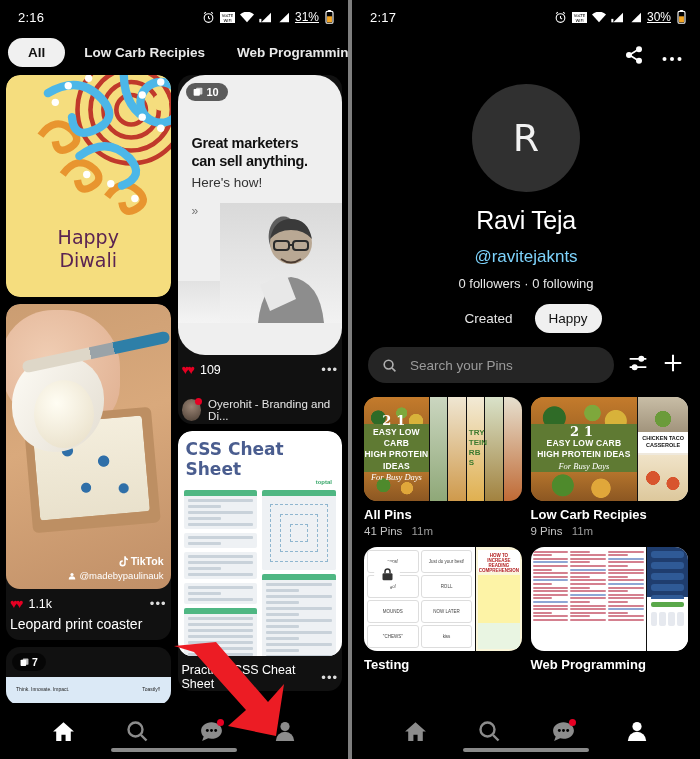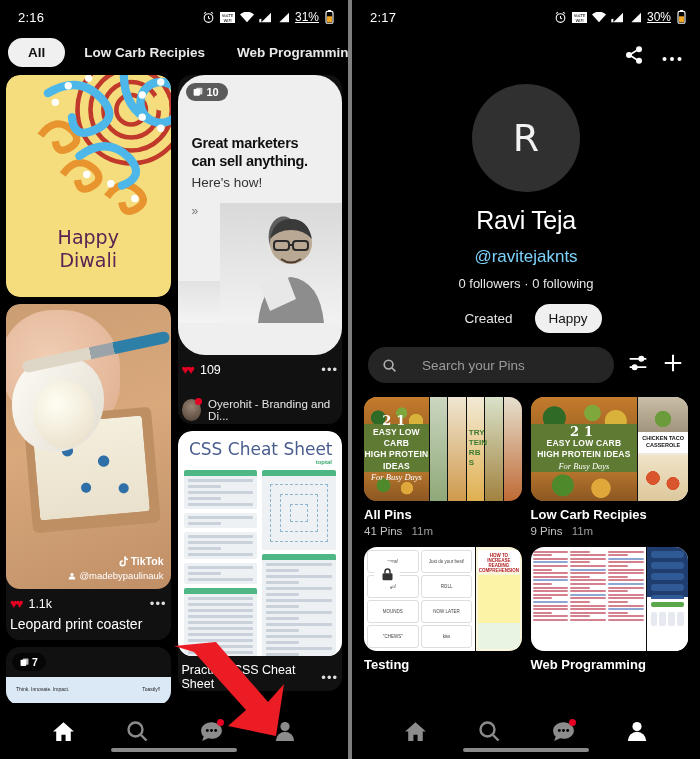--- a/index.html
+++ b/index.html
@@ -99,22 +99,22 @@
     font-weight:700; display:flex; align-items:center; gap:3px; }
   .tkhandle { position:absolute; right:7px; bottom:8px; color:#fff; font-size:9.5px;
     display:flex; align-items:center; gap:3px; }
 
   .badge-vid { position:absolute; left:6px; top:6px; background:rgba(0,0,0,.6);
     color:#fff; border-radius:12px; padding:3px 8px; font-size:10.5px;
     display:flex; align-items:center; gap:3px; font-weight:600; }
 
   
   .css-sheet { height:225px; background:#fff; position:relative; padding:8px 6px; }
-  .css-sheet .hd { color:#4a5d8f; font-size:17px; font-weight:400; padding-left:2px;
-    font-family:"DejaVu Sans", sans-serif;text-align:center; }
+  .css-sheet .hd { color:#4a5d8f; font-size:17px; font-weight:700; padding-left:2px;
+    font-family:"DejaVu Sans", sans-serif; }
   .css-sheet .toptal { text-align:right; font-size:6px; color:#3aa86b; font-weight:700;
     padding-right:4px; }
   .sheet-grid { display:flex; gap:5px; margin-top:5px; }
   .sheet-col { flex:1; display:flex; flex-direction:column; gap:4px; }
   .sb { background:#eef1f4; border-radius:2px; }
   .sb .cap { background:#4fb783; height:6px; border-radius:2px 2px 0 0; }
   .sb .ln { height:3px; margin:3px 4px; background:#c9d2da; border-radius:1px; }
   .sb .ln.s { width:45%; }
   .box-model { height:74px; background:#eef1f4; border-radius:2px; position:relative; }
   .box-model .bx { position:absolute; border:1px dashed #8fb6cf; }
@@ -142,21 +142,21 @@
     letter-spacing:-.3px; }
   .phandle { color:#7dd3fc; font-size:17px; margin-top:12px; }
   .pstats { color:#e6e6e6; font-size:13px; margin-top:9px; }
   .seg { display:flex; justify-content:center; align-items:center; gap:8px;
     margin-top:13px; }
   .seg .sgi { font-size:13.5px; color:#e6e6e6; padding:7px 14px; border-radius:18px; }
   .seg .sgi.active { background:#f0f0f0; color:#111; font-weight:400; }
 
   .searchrow { display:flex; align-items:center; gap:14px; padding:14px 16px 0 16px; }
   .searchbox { flex:1; height:36px; background:#252525; border-radius:18px;
-    display:flex; align-items:center; gap:25px; padding:0 14px; }
+    display:flex; align-items:center; gap:13px; padding:0 14px; }
   .searchbox .ph { color:#9b9b9b; font-size:13.5px; }
 
   .boards { padding:14px 12px 0 12px; display:grid; grid-template-columns:1fr 1fr;
     gap:10px 9px; }
   .board-thumb { width:100%; height:104px; border-radius:13px; overflow:hidden;
     display:flex; gap:1px; background:#111; }
   .bname { color:#fff; font-size:13px; font-weight:700; margin-top:6px; }
   .bmeta { color:#c4c4c4; font-size:11.5px; margin-top:3px; }
   .bmeta .t { color:#9b9b9b; margin-left:6px; }
 

